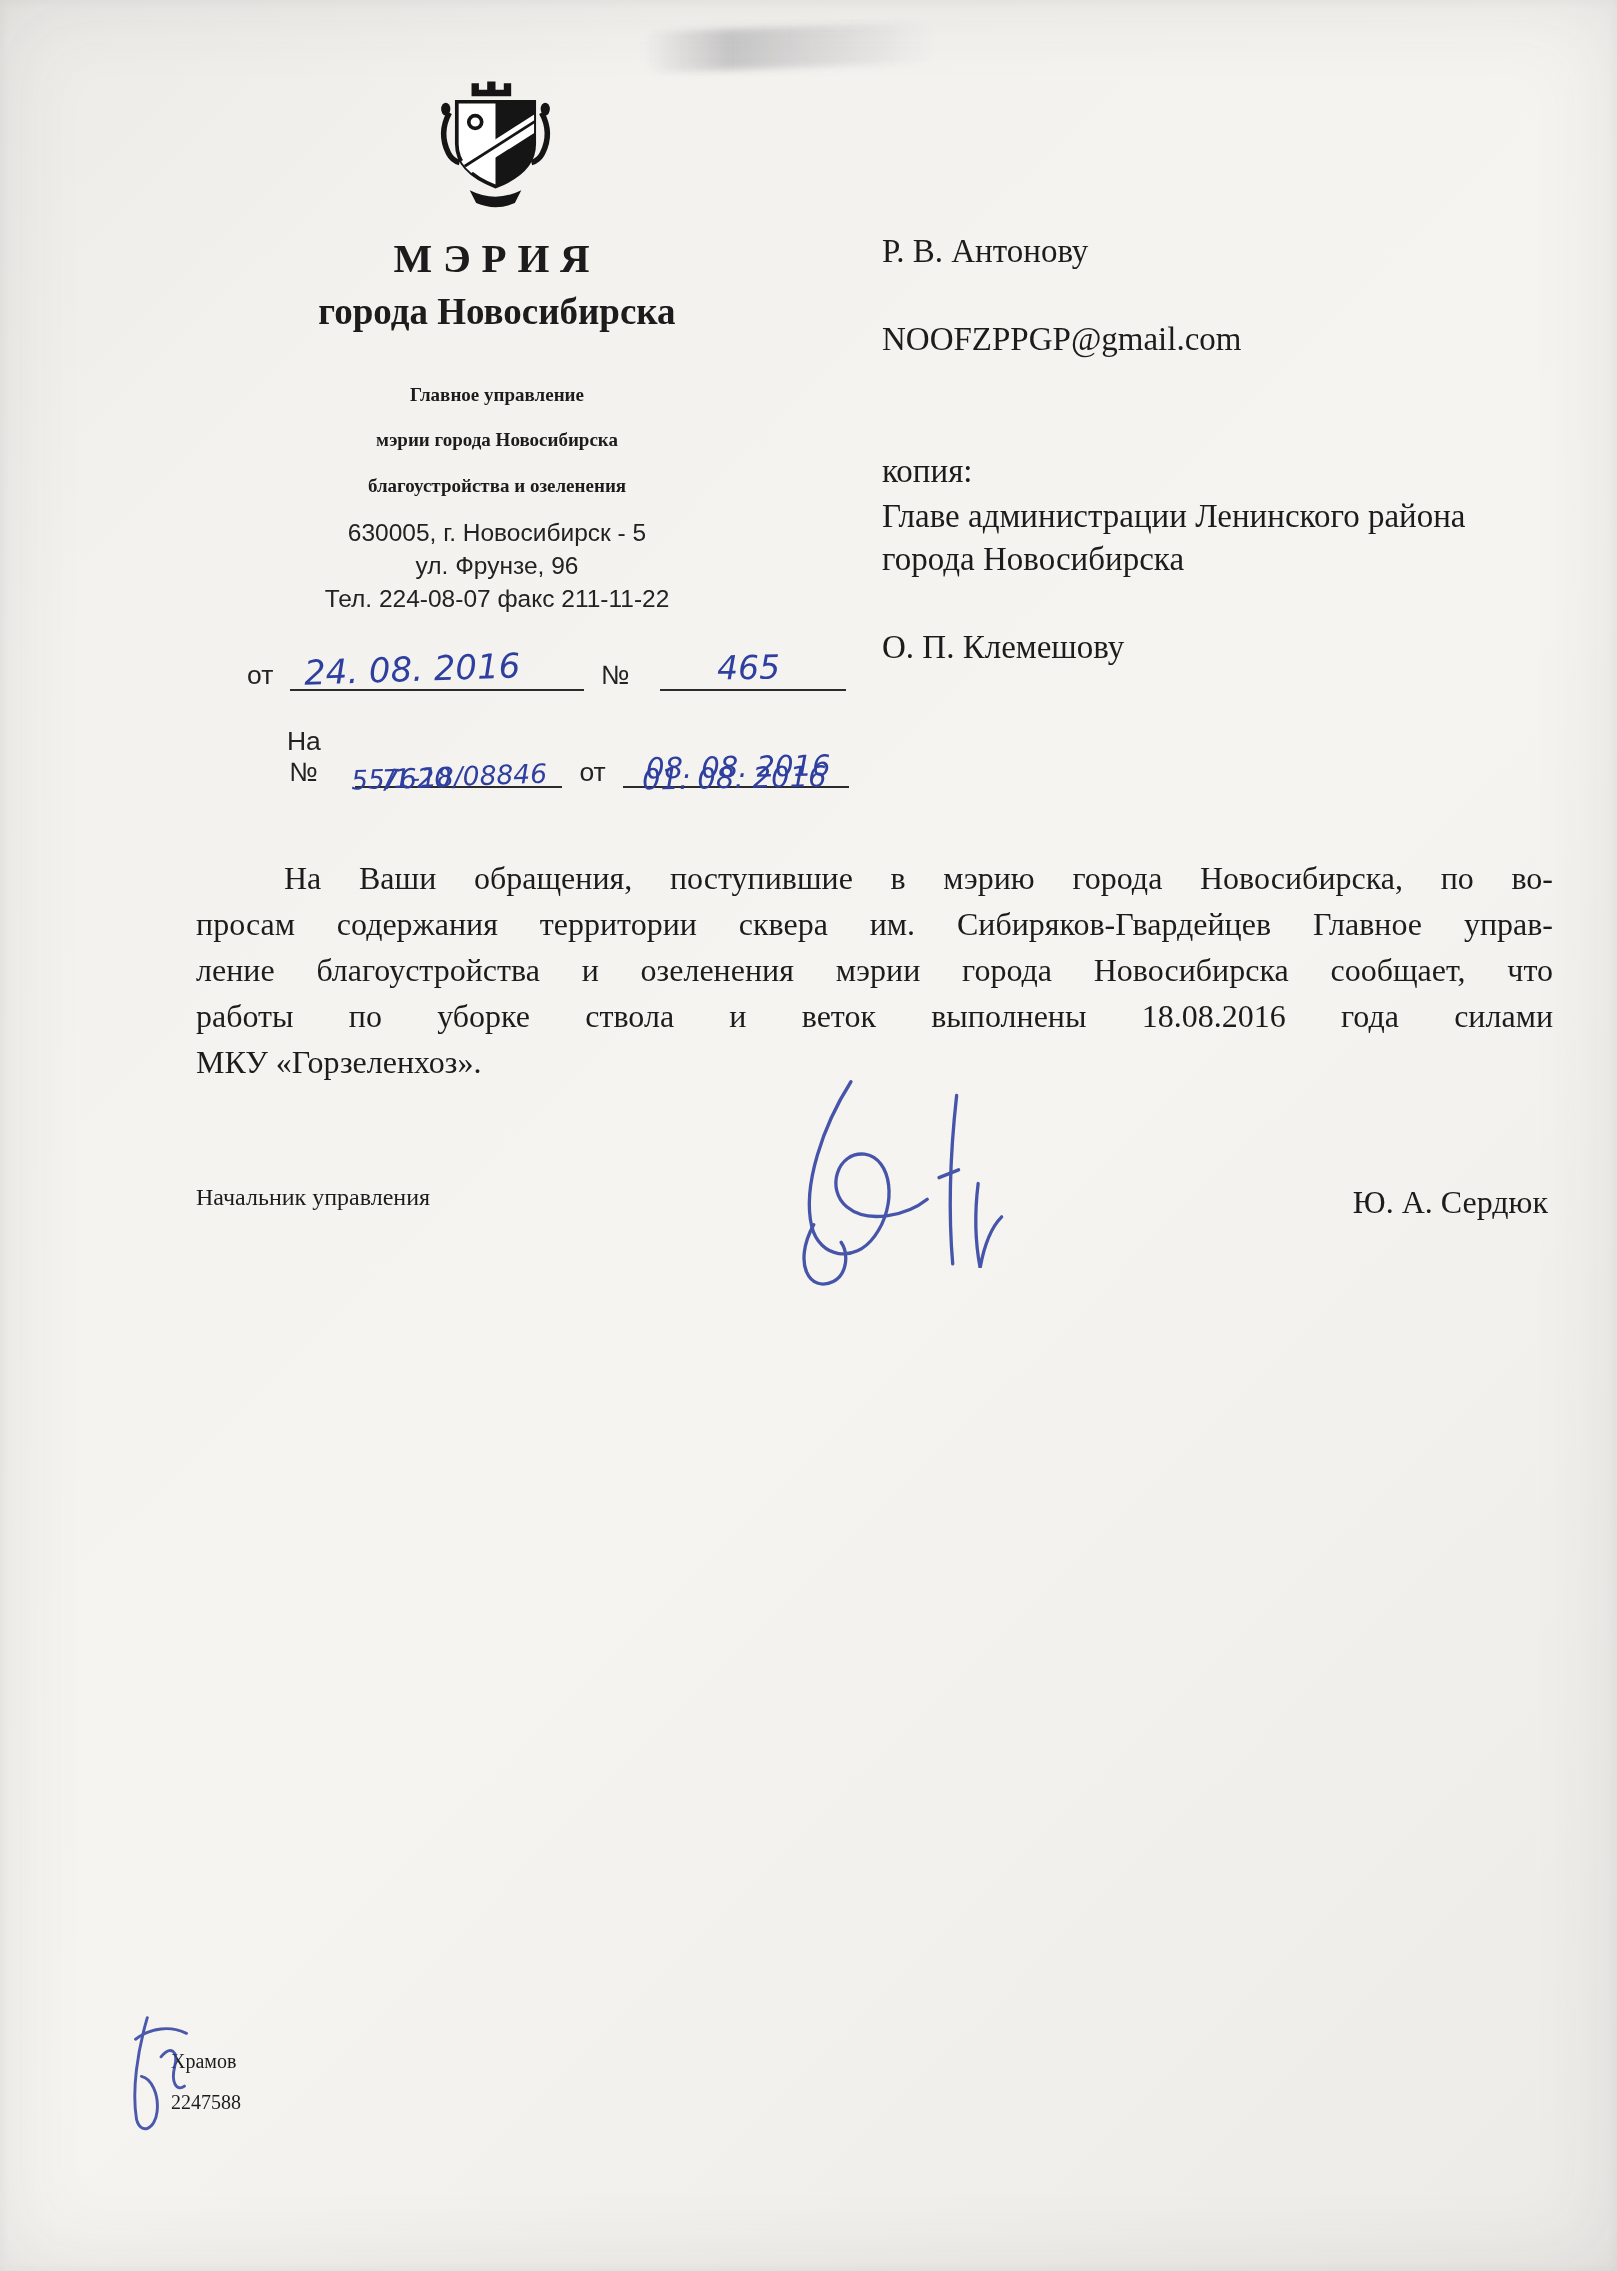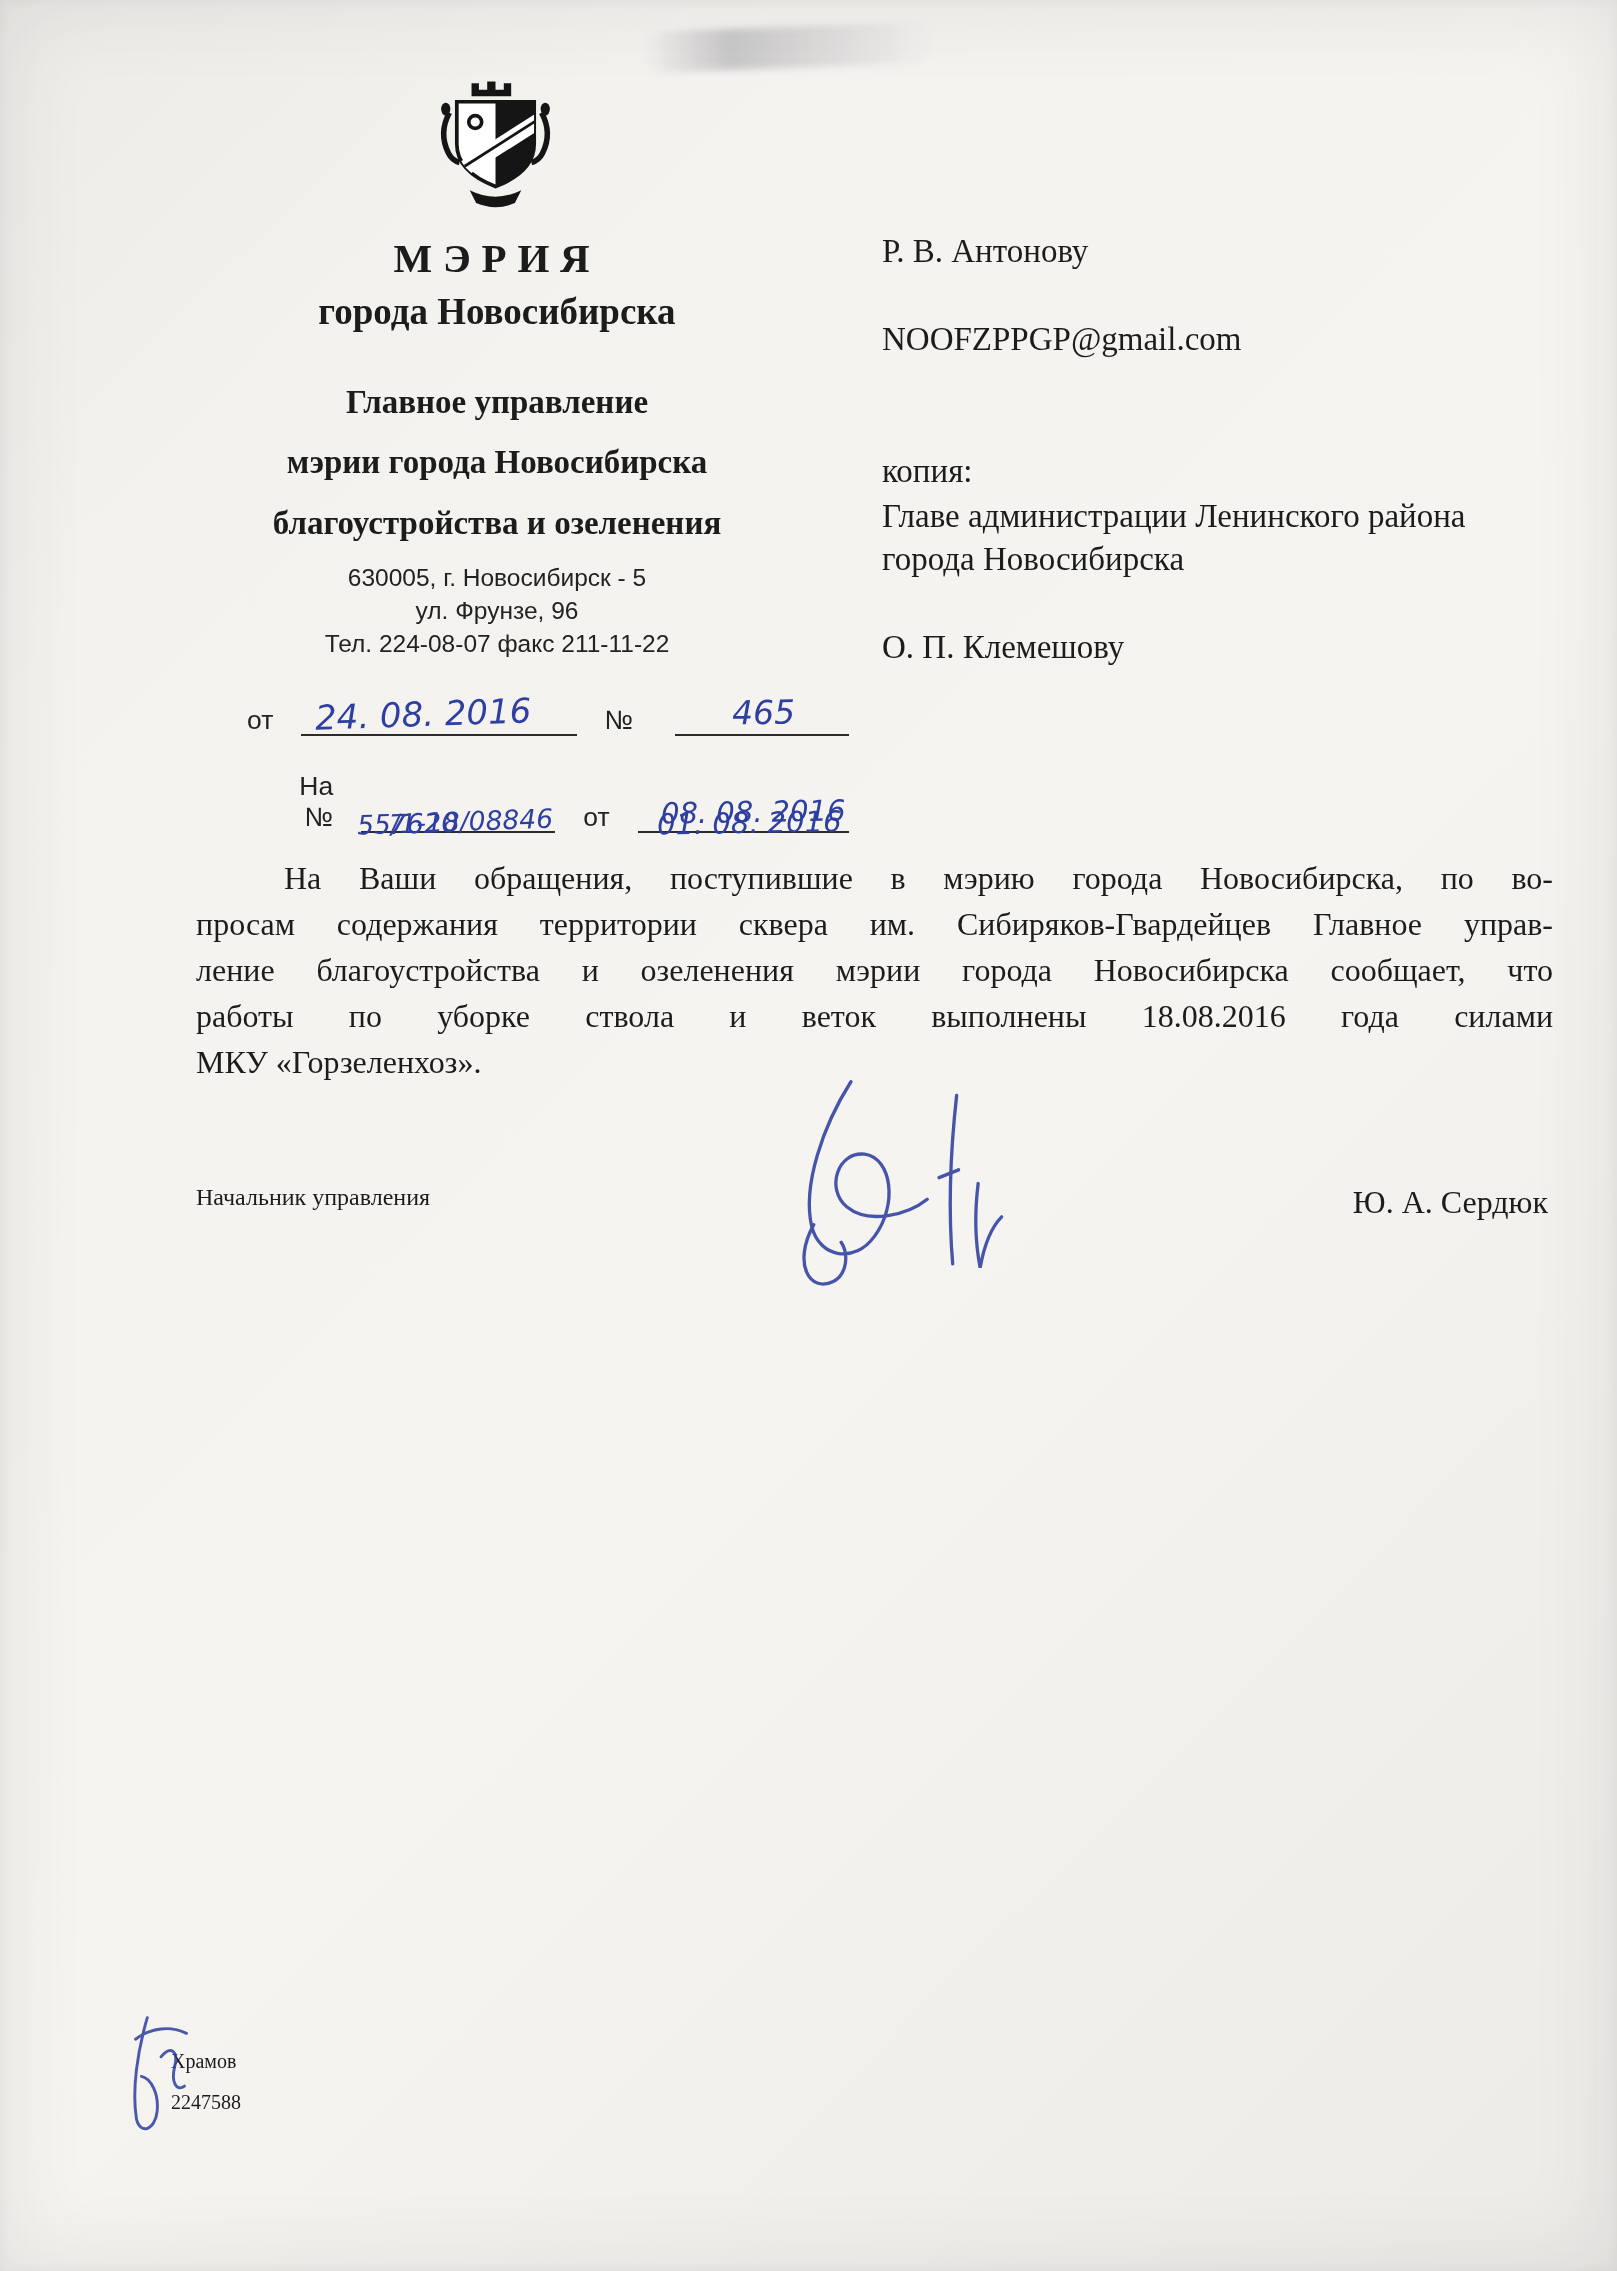--- a/index.html
+++ b/index.html
@@ -23,28 +23,28 @@
   }
 
   
   .emblem{ position:absolute; left:431px; top:74px; width:129px; height:143px; }
   .emblem svg{ width:100%; height:100%; }
 
   
   .lh { position:absolute; left:145px; top:234px; width:704px; text-align:center; }
   .lh .org1{ font-size:41px; font-weight:bold; letter-spacing:10.8px; }
   .lh .org2{ font-size:37px; font-weight:bold; margin-top:7.8px; }
-  .lh .dept{ font-size:33px; font-weight:bold; margin-top:23.5px; }
+  .lh .dept{ font-size:19px; font-weight:bold; margin-top:23.5px; }
   .lh .dept.first{ margin-top:51px; }
   .lh .addr{ font-family:"Liberation Sans", sans-serif; font-size:24.5px; line-height:33px; margin-top:19.6px; color:#222; }
 
   .fieldrow{
     font-family:"Liberation Sans", sans-serif; font-size:26.5px; color:#222;
-    text-align:right; margin-top:43px; padding-left:102px;
-    display:flex; align-items:flex-end; gap:28px;
+    text-align:center; margin-top:43px; padding-left:102px;
+    display:flex; align-items:flex-end; gap:17px;
   }
   .fieldrow.second{ margin-top:35px; padding-left:125px; }
   .uline{
     position:relative; display:inline-block; border-bottom:2px solid #2b2b2b; height:33px;
   }
   .u-date1{ width:294px; }
   .u-num1{ width:186px; margin-left:13.7px; }
   .u-ref{ width:214px; }
   .u-refdate{ width:233px; }
 

